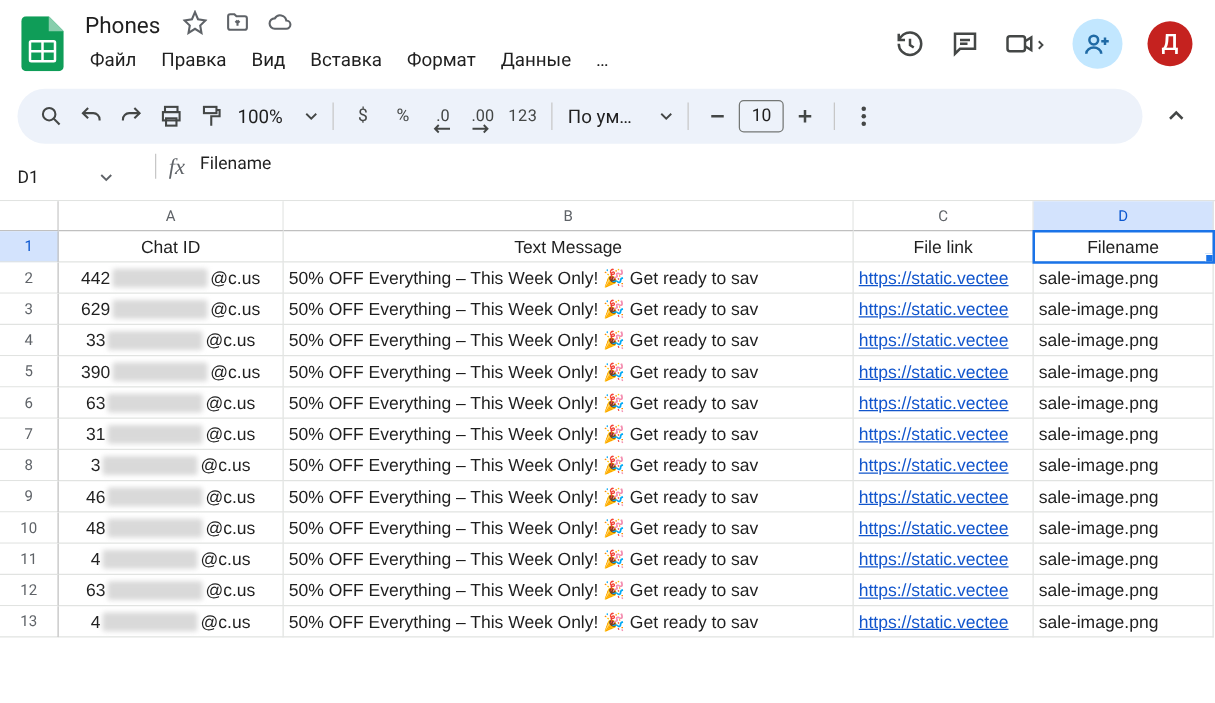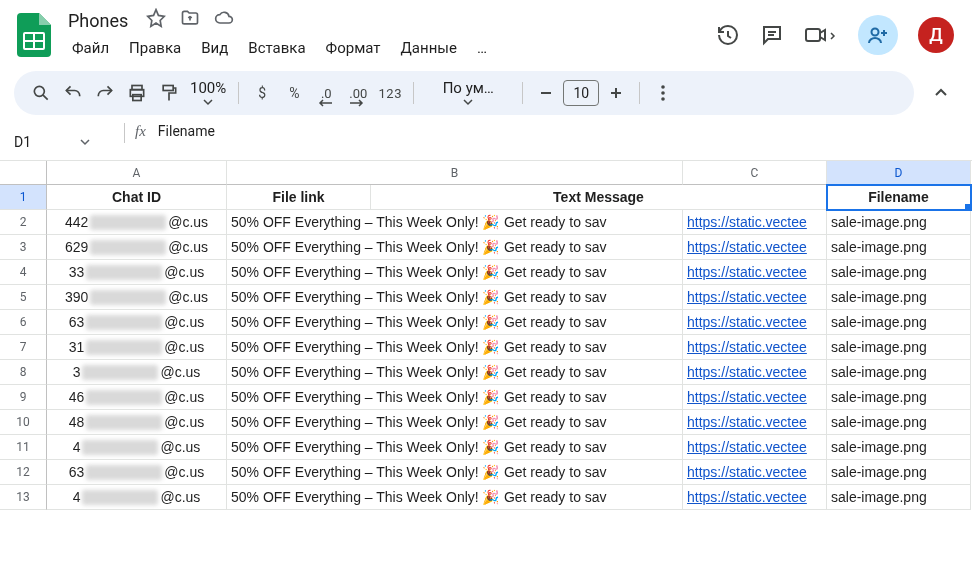--- a/index.html
+++ b/index.html
@@ -19,49 +19,49 @@
   .tb-icon { width: 24px; height: 24px; color: #444746; display:flex; align-items:center; justify-content:center; }
   .tb-icon.with-caret { width: 34px; }
   .share-btn { width: 40px; height: 40px; border-radius: 50%; background: #c2e7ff; display:flex; align-items:center; justify-content:center; color:#1f6aa5; }
   .avatar { width: 36px; height: 36px; border-radius: 50%; background: #c5221f; color:#fff; display:flex; align-items:center; justify-content:center; font-size:18px; font-weight:500; }
 
   
   .toolbar-wrap { padding: 10px 14px 8px 14px; display:flex; align-items:center; }
   .toolbar { background: #edf2fa; border-radius: 24px; height: 44px; display:flex; align-items:center; padding: 0 12px; gap: 2px; flex: 1; }
   .t-btn { width: 30px; height: 30px; display:flex; align-items:center; justify-content:center; color:#444746; border-radius:4px; cursor:pointer; }
   .t-sep { width:1px; height:22px; background:#c7c7c7; margin:0 6px; }
-  .t-text { font-size: 15px; color:#1f1f1f; padding:0 4px; display:flex; align-items:center; gap:0;flex-direction:column; }
+  .t-text { font-size: 15px; color:#1f1f1f; padding:0 4px; display:flex; align-items:center; gap:18px; }
   .t-dd-caret { color:#444746; }
   .font-size-box { border:1px solid #747775; border-radius:4px; width:36px; height:26px; display:flex; align-items:center; justify-content:center; font-size:14px; }
   .toolbar-collapse { width: 34px; height: 34px; display:flex; align-items:center; justify-content:center; color:#444746; margin-left: 10px; cursor:pointer; border-radius:50%; }
 
   
   .formula-row { display:flex; border-bottom:1px solid #e1e3e1; height: 38px; }
   .name-box { width: 100px; display:flex; align-items:center; justify-content:space-between; padding: 0 10px 0 14px; font-size:14px; color:#1f1f1f; }
   .name-caret { color:#5f6368; }
   .fx-sep { width:1px; height:20px; background:#c7c7c7; margin: 0 4px 0 24px; }
-  .fx { font-style: italic; font-family: Georgia, serif; color:#5f6368; padding:0 10px 0 6px; font-size: 15px; }
+  .fx { font-style: italic; font-family: Georgia, serif; color:#5f6368; padding:0 10px 0 6px; font-size: 18px; }
   .formula-input { flex:1; font-size:14px; color:#1f1f1f; padding-left:2px; }
 
   
   .grid { display:flex; flex-direction:column; }
   .col-headers { display:flex; height:24px; font-size:12px; color:#5f6368; }
   .corner { width: 47px; border-right:1px solid #c0c0c0; border-bottom:1px solid #c0c0c0; background:#fff; }
   .col-h { border-right:1px solid #e1e3e1; border-bottom:1px solid #c0c0c0; display:flex; align-items:center; justify-content:center; background:#fff; }
   .col-h.selected { color:#0b57d0; background:#d3e3fd; }
   .col-A { width: 180px; }
   .col-B { width: 456px; }
   .col-C { width: 144px; }
   .col-D { width: 144px; }
 
   .row { display:flex; height:25px; }
   .row-h { width:47px; border-right:1px solid #c0c0c0; border-bottom:1px solid #e1e3e1; display:flex; align-items:center; justify-content:center; font-size:12px; color:#5f6368; background:#fff; }
   .row-h.selected { color:#0b57d0; background:#d3e3fd; }
   .cell { border-right:1px solid #e1e3e1; border-bottom:1px solid #e1e3e1; padding:0 4px; font-family: Arial, sans-serif; font-size:14px; color:#1f1f1f; white-space:nowrap; overflow:hidden; display:flex; align-items:center; position: relative; }
-  .cell.header-row { font-weight:700; justify-content:center; }
+  .cell.header-row { font-weight:400; justify-content:center; }
   .cell.link { color:#1155cc; text-decoration:underline; }
   .cell.right { justify-content:center; }
   .cell.active { outline: 2px solid #1a73e8; outline-offset: -1px; z-index: 2; }
   .cell.active::after { content:""; position:absolute; right:-3px; bottom:-3px; width:7px; height:7px; background:#1a73e8; border:1px solid #fff; }
   .redact { display:inline-block; height: 15px; background:#d9d9d9; filter: blur(2px); border-radius:2px; }
   svg { display:block; }
 </style>
 </head>
 <body>
 
@@ -245,22 +245,22 @@
     <div class="corner"></div>
     <div class="col-h col-A">A</div>
     <div class="col-h col-B">B</div>
     <div class="col-h col-C">C</div>
     <div class="col-h col-D selected">D</div>
   </div>
   <div id="rows">
       <div class="row">
         <div class="row-h selected">1</div>
         <div class="cell header-row col-A">Chat ID</div>
+        <div class="cell header-row col-B">Text Message</div>
         <div class="cell header-row col-C">File link</div>
-        <div class="cell header-row col-B">Text Message</div>
         <div class="cell header-row col-D active">Filename</div>
       </div>
       <div class="row">
         <div class="row-h">2</div>
         <div class="cell col-A right">
           <span>442</span>
           <span class="redact" style="width: 76px; margin: 0px 2px;"></span>
           <span>@c.us</span>
         </div>
         <div class="cell col-B">50% OFF Everything – This Week Only! 🎉 Get ready to sav</div>

